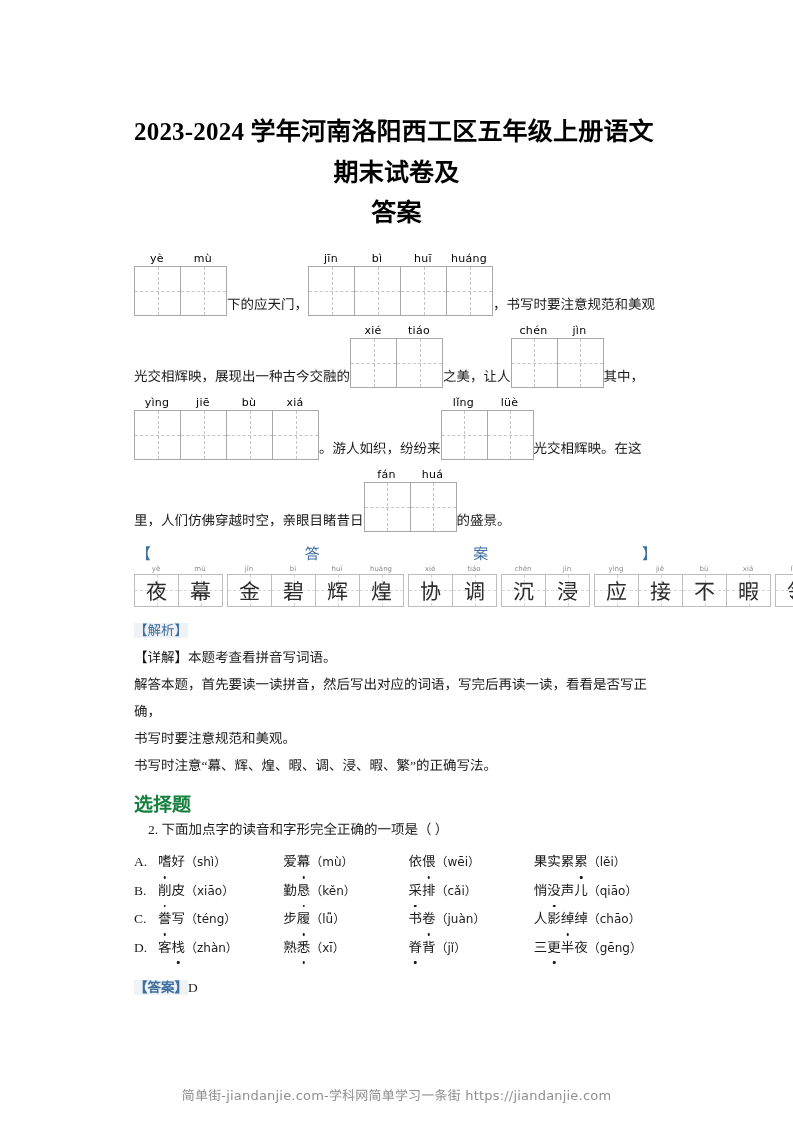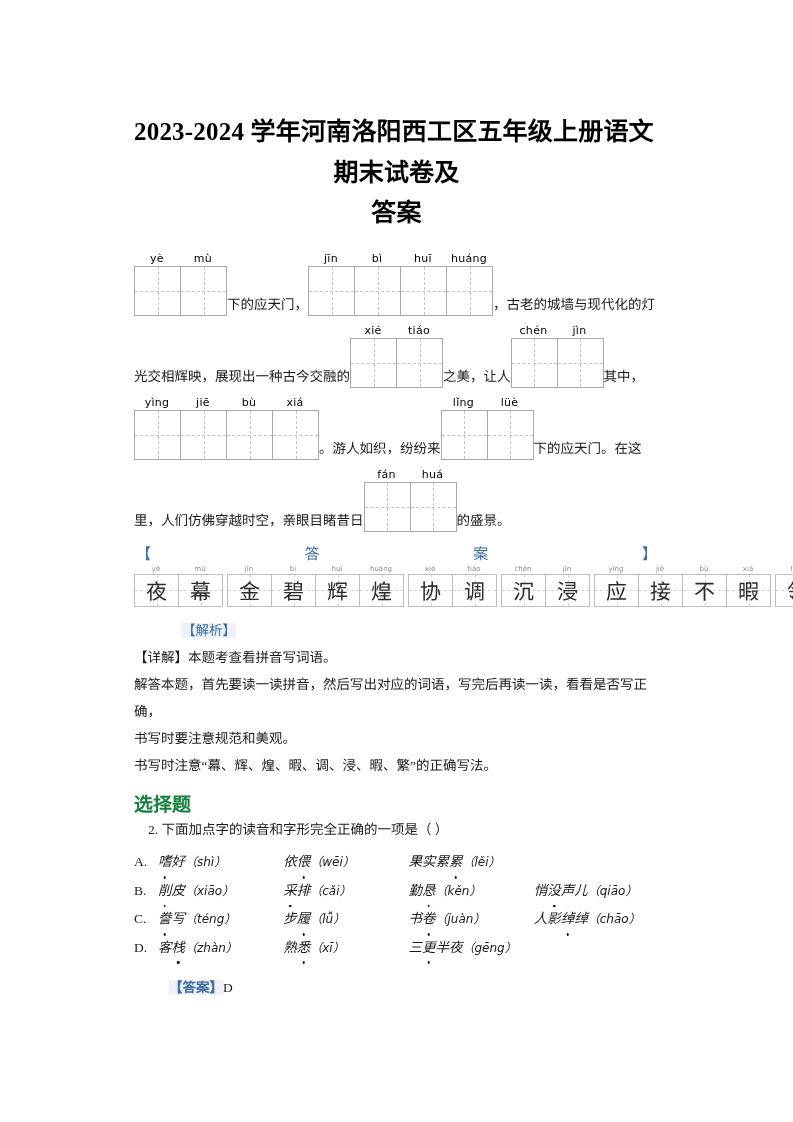--- a/index.html
+++ b/index.html
@@ -203,21 +203,21 @@
     color: #3f6f9f;
     background: #eef2f6;
     font-size: 13.5px;
   }
   .ana-line {
     font-size: 13.5px;
     line-height: 2.0;
     margin: 0;
     color: #1a1a1a;
   }
-  .ana-line.first { margin-top: 4px; margin-left: 48px; }
+  .ana-line.first { margin-top: 4px; }
   .ana-tag-strong {
     font-weight: normal;
   }
 
   .section-head {
     font-size: 19px;
     font-weight: bold;
     margin: 10px 0 2px 0;
     color: #15803d;
   }
@@ -234,21 +234,20 @@
     flex: 0 0 24px;
     font-family: "Liberation Serif", serif;
   }
   .opt-items {
     display: flex;
     flex: 1 1 auto;
   }
   .opt-item {
     width: 25%;
     white-space: nowrap;
-    font-style: italic;
   }
   .dotted {
     position: relative;
     display: inline-block;
   }
   .dotted::after {
     content: "";
     position: absolute;
     left: 50%;
     transform: translateX(-50%);
@@ -259,21 +258,20 @@
     background: #1a1a1a;
   }
   .py-paren {
     font-family: "DejaVu Sans", "Liberation Sans", sans-serif;
     font-size: 12px;
   }
 
   .answer-line {
     font-size: 13.5px;
     margin-top: 14px;
-    margin-left: 35px;
   }
   .answer-line .tag-blue { font-weight: bold; }
   .answer-line .ans-val { color: #1a1a1a; }
 
   
   .footer {
     position: absolute;
     left: 0;
     right: 0;
     bottom: 18px;
@@ -317,21 +315,21 @@
               <div class="py">huī</div>
               <div class="py">huáng</div>
             </div>
             <div class="cells">
               <div class="cell"></div>
               <div class="cell"></div>
               <div class="cell"></div>
               <div class="cell"></div>
             </div>
           </div>
-          <span class="txt">，古老的城墙与现代化的灯</span>
+          <span class="txt">，书写时要注意规范和美观</span>
         </div>
         <div class="cloze-row">
           <span class="txt">光交相辉映，展现出一种古今交融的</span>
           <div class="tzg">
             <div class="py-row">
               <div class="py">xié</div>
               <div class="py">tiáo</div>
             </div>
             <div class="cells">
               <div class="cell"></div>
@@ -370,21 +368,21 @@
           <div class="tzg">
             <div class="py-row">
               <div class="py">lǐng</div>
               <div class="py">lüè</div>
             </div>
             <div class="cells">
               <div class="cell"></div>
               <div class="cell"></div>
             </div>
           </div>
-          <span class="txt">下的应天门。在这</span>
+          <span class="txt">光交相辉映。在这</span>
         </div>
         <div class="cloze-row">
           <span class="txt">里，人们仿佛穿越时空，亲眼目睹昔日</span>
           <div class="tzg">
             <div class="py-row">
               <div class="py">fán</div>
               <div class="py">huá</div>
             </div>
             <div class="cells">
               <div class="cell"></div>
@@ -513,52 +511,55 @@
 
     <p class="section-head">选择题</p>
 
     <p class="q-stem indent">2. 下面加点字的读音和字形完全正确的一项是（        ）</p>
 
     <div id="opt-host">
         <div class="opt-row">
           <div class="opt-label">A.</div>
           <div class="opt-items">
             <div class="opt-item"><span class="dotted">嗜</span><span>好</span><span class="py-paren">（shì）</span></div>
+            <div class="opt-item"><span>爱</span><span class="dotted">幕</span><span class="py-paren">（mù）</span></div>
             <div class="opt-item"><span>依</span><span class="dotted">偎</span><span class="py-paren">（wēi）</span></div>
             <div class="opt-item"><span>果实累</span><span class="dotted">累</span><span class="py-paren">（lěi）</span></div>
           </div>
         </div>
         <div class="opt-row">
           <div class="opt-label">B.</div>
           <div class="opt-items">
             <div class="opt-item"><span class="dotted">削</span><span>皮</span><span class="py-paren">（xiāo）</span></div>
+            <div class="opt-item"><span>勤</span><span class="dotted">恳</span><span class="py-paren">（kěn）</span></div>
             <div class="opt-item"><span class="dotted">采</span><span>排</span><span class="py-paren">（cǎi）</span></div>
-            <div class="opt-item"><span>勤</span><span class="dotted">恳</span><span class="py-paren">（kěn）</span></div>
             <div class="opt-item"><span>悄</span><span class="dotted">没</span><span>声儿</span><span class="py-paren">（qiāo）</span></div>
           </div>
         </div>
         <div class="opt-row">
           <div class="opt-label">C.</div>
           <div class="opt-items">
             <div class="opt-item"><span class="dotted">誊</span><span>写</span><span class="py-paren">（téng）</span></div>
             <div class="opt-item"><span>步</span><span class="dotted">履</span><span class="py-paren">（lǚ）</span></div>
             <div class="opt-item"><span>书</span><span class="dotted">卷</span><span class="py-paren">（juàn）</span></div>
             <div class="opt-item"><span>人影</span><span class="dotted">绰</span><span>绰</span><span class="py-paren">（chāo）</span></div>
           </div>
         </div>
         <div class="opt-row">
           <div class="opt-label">D.</div>
           <div class="opt-items">
             <div class="opt-item"><span>客</span><span class="dotted">栈</span><span class="py-paren">（zhàn）</span></div>
             <div class="opt-item"><span>熟</span><span class="dotted">悉</span><span class="py-paren">（xī）</span></div>
+            <div class="opt-item"><span class="dotted">脊</span><span>背</span><span class="py-paren">（jǐ）</span></div>
             <div class="opt-item"><span>三</span><span class="dotted">更</span><span>半夜</span><span class="py-paren">（gēng）</span></div>
           </div>
         </div>
       </div>
 
     <p class="answer-line">
       <span class="tag-blue">【答案】</span><span class="ans-val">D</span>
     </p>
 
   </div>
 
+  <div class="footer">简单街-jiandanjie.com-学科网简单学习一条街 https://jiandanjie.com</div>
 
 </div>
 
 </body></html>

